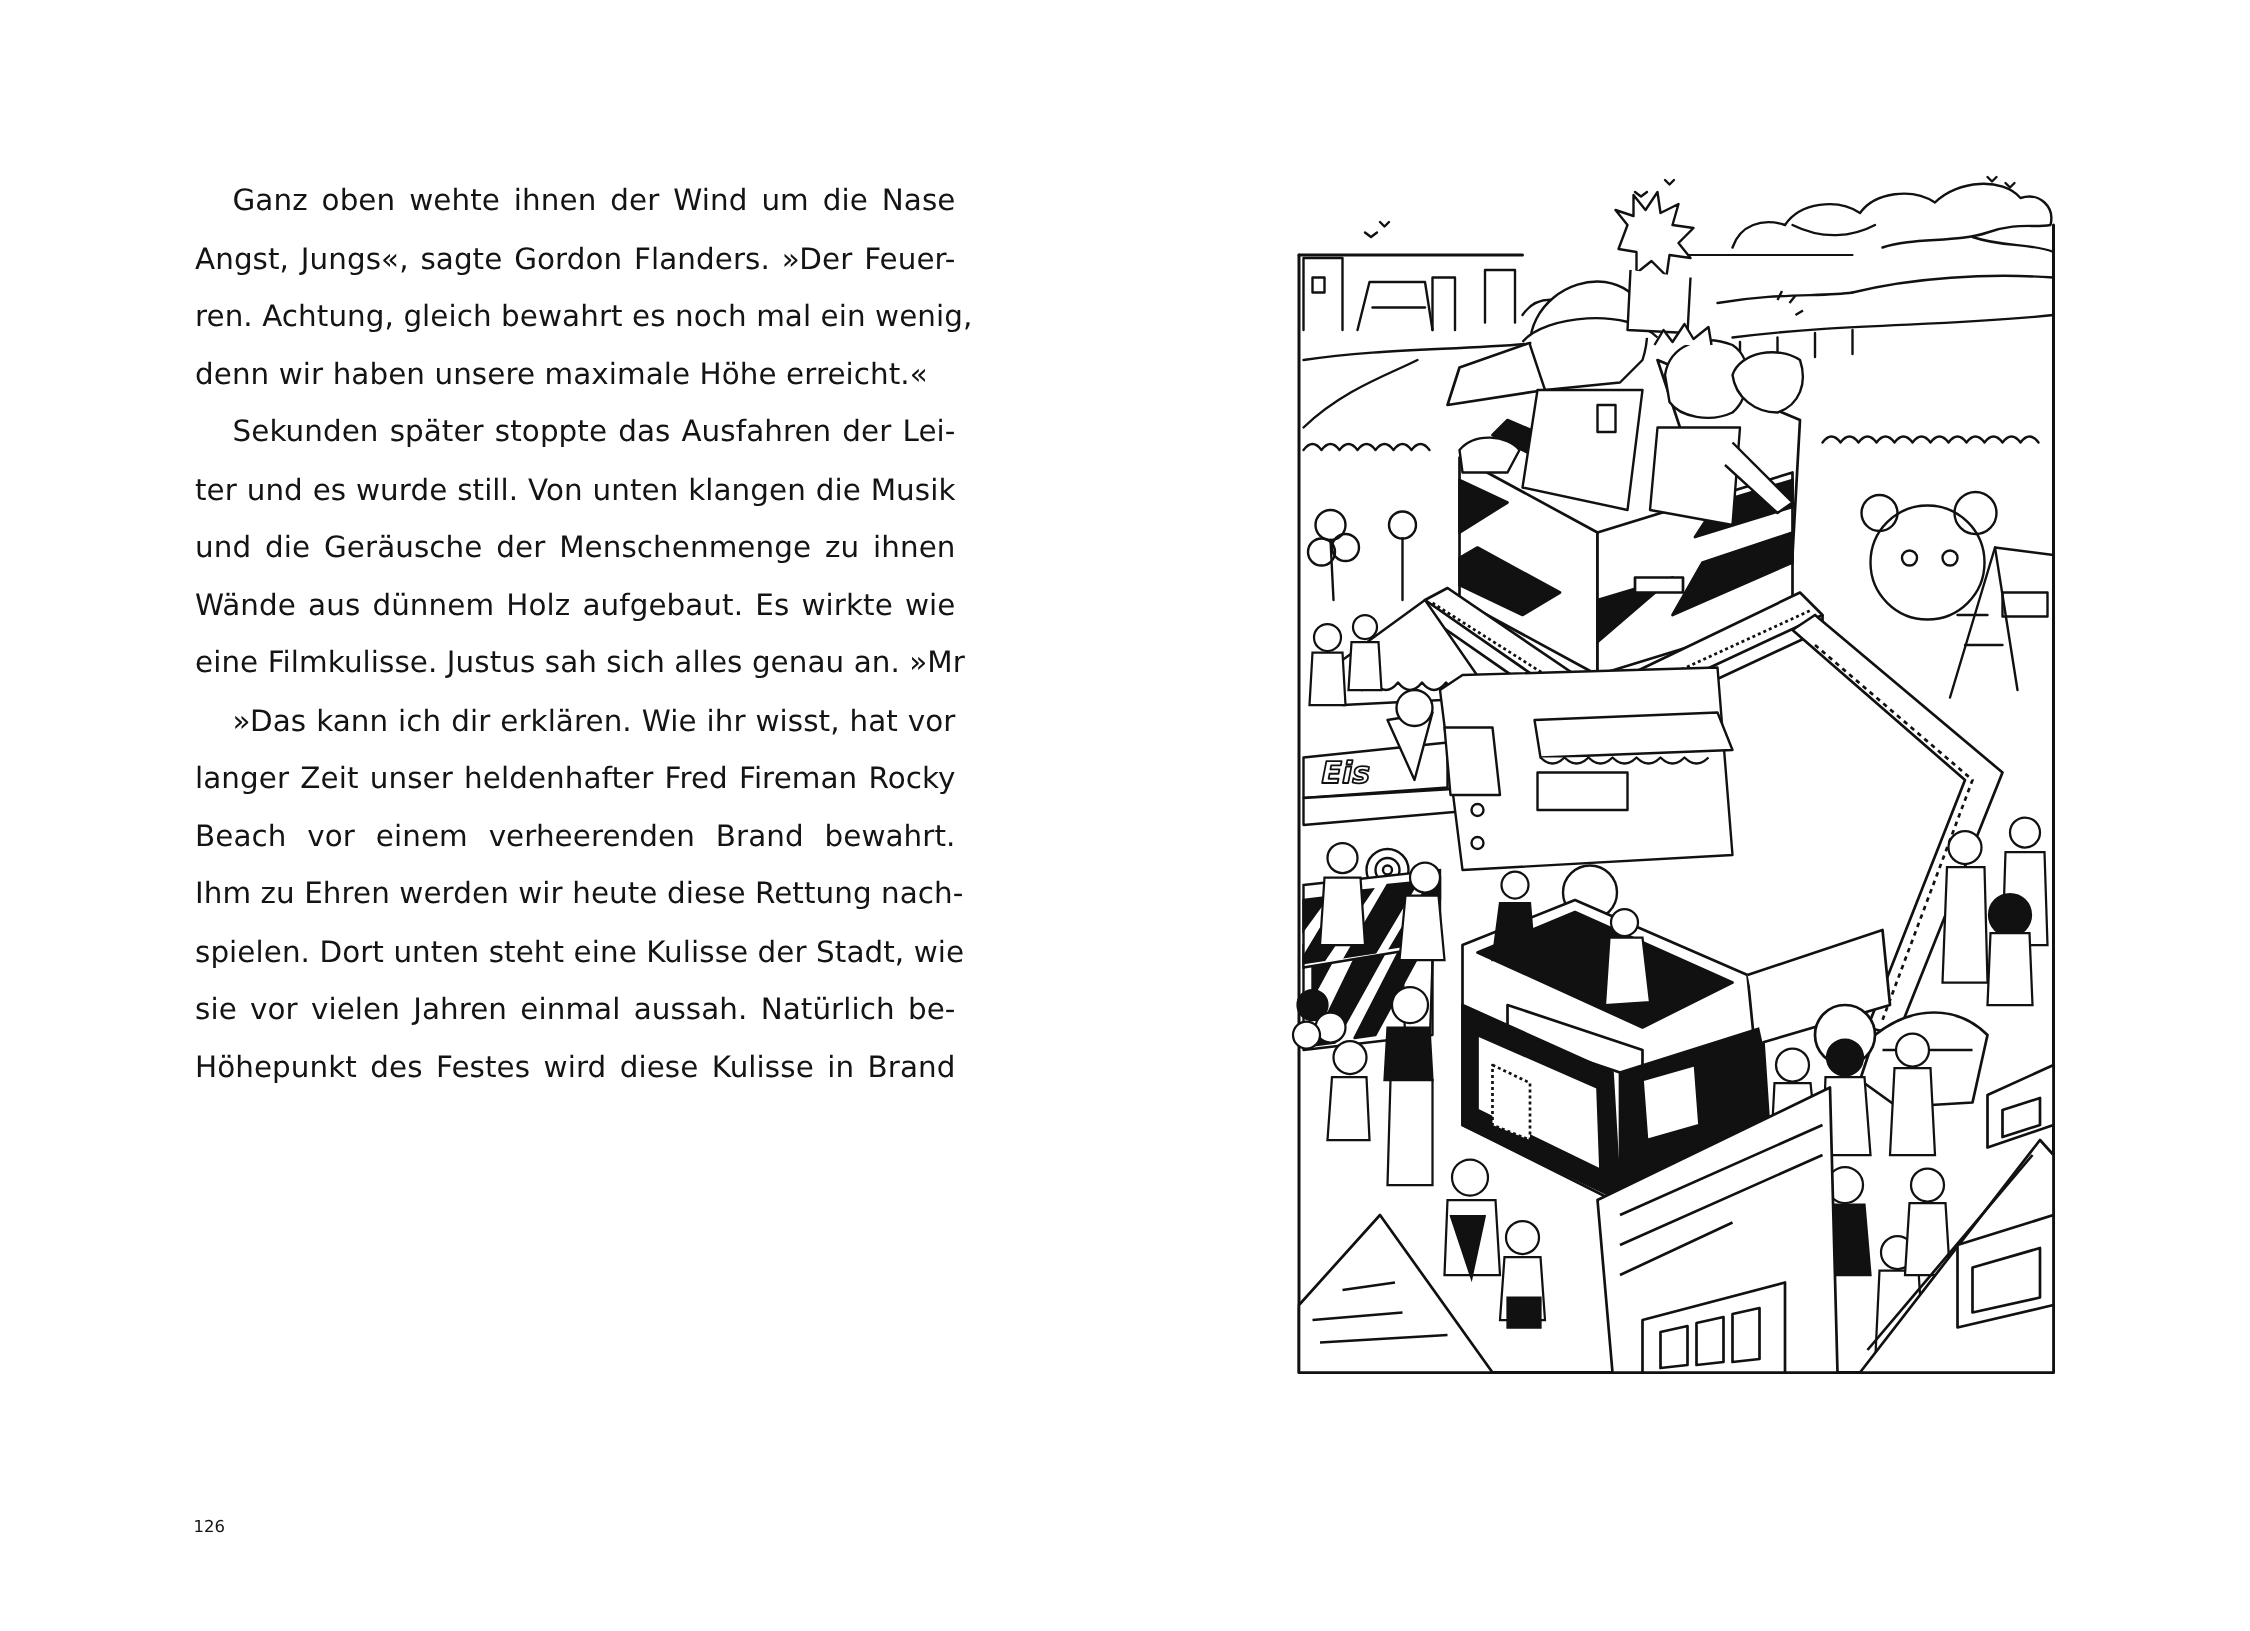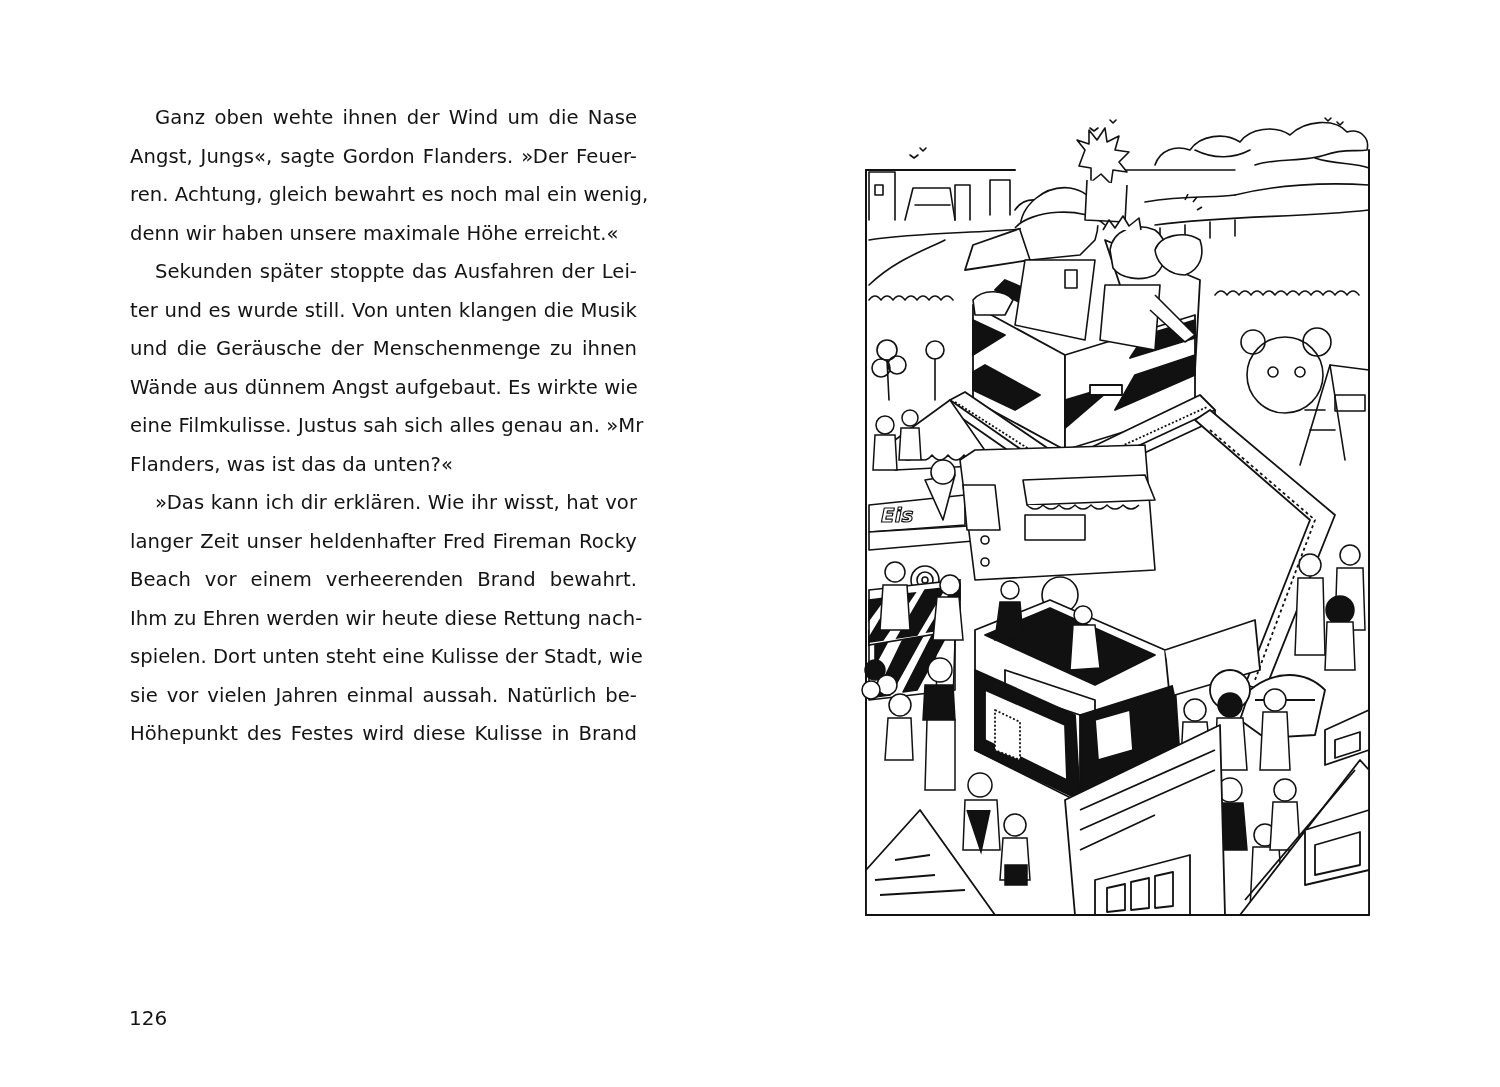--- a/index.html
+++ b/index.html
@@ -1,45 +1,44 @@
 <!DOCTYPE html>
 <html><head>
 <meta charset="utf-8">
 <style>
   html, body { margin: 0; padding: 0; background: #ffffff; }
   body { width: 1500px; height: 1087px; position: relative; overflow: hidden; font-family: "DejaVu Sans", sans-serif; color: #141414; }
   .page { position: absolute; left: 0; top: 0; width: 1500px; height: 1087px; background: #fff; }
-  .text-column { position: absolute; left: 130px; top: 99px; width: 507px; font-size: 19.6px; line-height: 38.5px; letter-spacing: 0.05px; }
+  .text-column { position: absolute; left: 130px; top: 115px; width: 507px; font-size: 19.6px; line-height: 38.5px; letter-spacing: 0.05px; }
   .paragraph { margin: 0; text-align: justify; text-align-last: justify; hyphens: none; }
   .paragraph .line { display: block; text-align: justify; text-align-last: justify; white-space: nowrap; }
   .paragraph .line.last { text-align-last: left; }
   .paragraph .line.indent { padding-left: 25px; }
-  .page-number { position: absolute; left: 129px; top: 1008px; font-size: 20px; line-height: 20px; }
+  .page-number { position: absolute; left: 129px; top: 1008px; font-size: 11px; line-height: 20px; }
   .illustration { position: absolute; left: 855px; top: 110px; width: 525px; height: 815px; }
   .illustration svg { width: 100%; height: 100%; display: block; }
 </style>
 </head>
 <body>
 
 <div class="page">
 
   <div class="text-column">
     <p class="paragraph">
       <span class="line indent">Ganz oben wehte ihnen der Wind um die Nase</span>
       <span class="line">Angst, Jungs«, sagte Gordon Flanders. »Der Feuer-</span>
       <span class="line">ren. Achtung, gleich bewahrt es noch mal ein wenig,</span>
       <span class="line last">denn wir haben unsere maximale Höhe erreicht.«</span>
     </p>
     <p class="paragraph">
       <span class="line indent">Sekunden später stoppte das Ausfahren der Lei-</span>
       <span class="line">ter und es wurde still. Von unten klangen die Musik</span>
       <span class="line">und die Geräusche der Menschenmenge zu ihnen</span>
-      <span class="line">Wände aus dünnem Angst aufgebaut. Es wirkte wie</span>
+      <span class="line">Wände aus dünnem Holz aufgebaut. Es wirkte wie</span>
       <span class="line">eine Filmkulisse. Justus sah sich alles genau an. »Mr</span>
-      <span class="line last">Flanders, was ist das da unten?«</span>
     </p>
     <p class="paragraph">
       <span class="line indent">»Das kann ich dir erklären. Wie ihr wisst, hat vor</span>
       <span class="line">langer Zeit unser heldenhafter Fred Fireman Rocky</span>
       <span class="line">Beach vor einem verheerenden Brand bewahrt.</span>
       <span class="line">Ihm zu Ehren werden wir heute diese Rettung nach-</span>
       <span class="line">spielen. Dort unten steht eine Kulisse der Stadt, wie</span>
       <span class="line">sie vor vielen Jahren einmal aussah. Natürlich be-</span>
       <span class="line">Höhepunkt des Festes wird diese Kulisse in Brand</span>
     </p>

